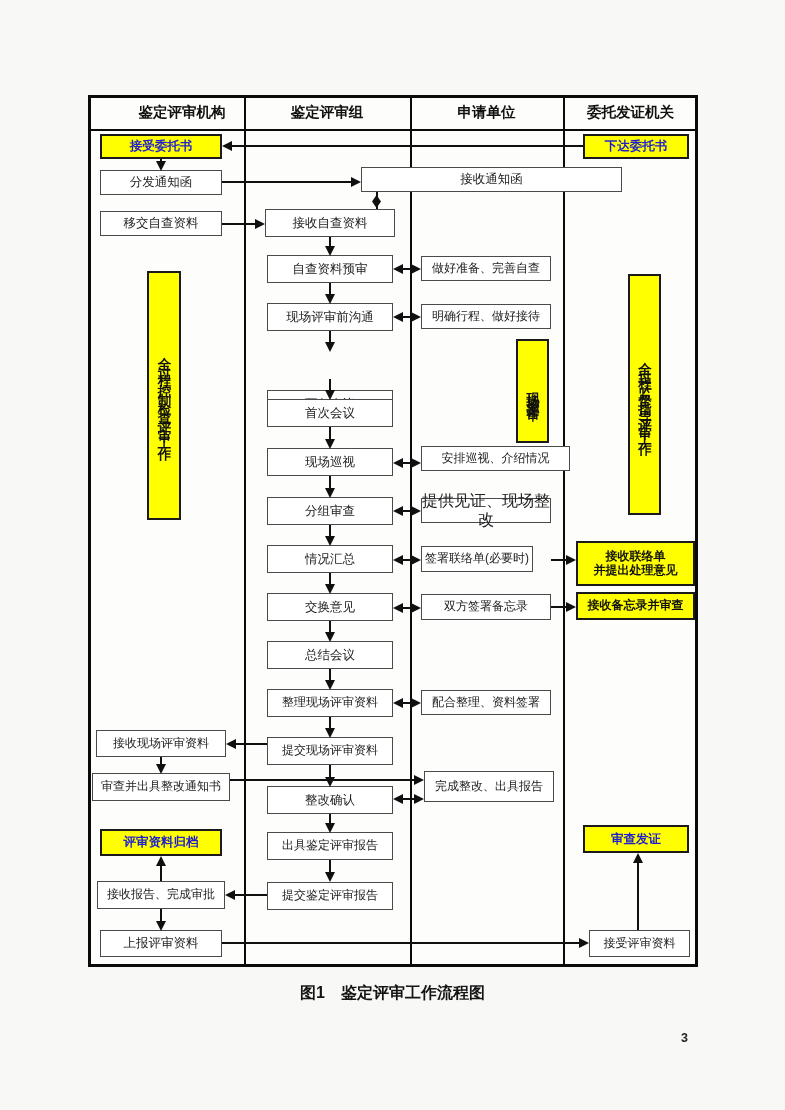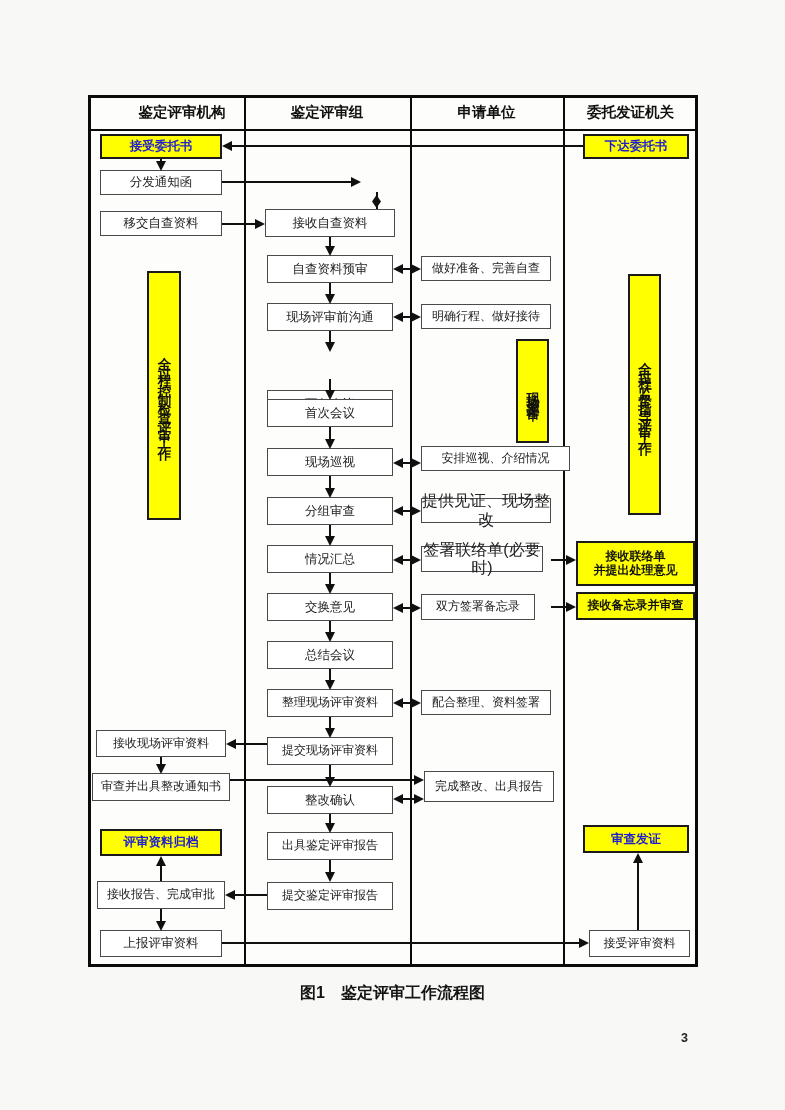--- a/index.html
+++ b/index.html
@@ -73,27 +73,28 @@
   <div class="box" style="left:267px;top:497px;width:126px;height:28px;">分组审查</div>
   <div class="box" style="left:267px;top:545px;width:126px;height:28px;">情况汇总</div>
   <div class="box" style="left:267px;top:593px;width:126px;height:28px;">交换意见</div>
   <div class="box" style="left:267px;top:641px;width:126px;height:28px;">总结会议</div>
   <div class="box" style="left:267px;top:689px;width:126px;height:28px;font-size:12px;">整理现场评审资料</div>
   <div class="box" style="left:267px;top:737px;width:126px;height:28px;font-size:12px;">提交现场评审资料</div>
   <div class="box" style="left:267px;top:786px;width:126px;height:28px;">整改确认</div>
   <div class="box" style="left:267px;top:832px;width:126px;height:28px;font-size:12px;">出具鉴定评审报告</div>
   <div class="box" style="left:267px;top:882px;width:126px;height:28px;font-size:12px;">提交鉴定评审报告</div>
 
+  <div class="box" style="left:361px;top:167px;width:261px;height:25px;">接收通知函</div>
   <div class="box" style="left:421px;top:256px;width:130px;height:25px;font-size:12px;">做好准备、完善自查</div>
   <div class="box" style="left:421px;top:304px;width:130px;height:25px;font-size:12px;">明确行程、做好接待</div>
   <div class="vband red" style="left:516px;top:339px;width:33px;height:104px;letter-spacing:3px;font-size:13px;">现场鉴定评审</div>
   <div class="box" style="left:421px;top:446px;width:149px;height:25px;font-size:12px;">安排巡视、介绍情况</div>
   <div class="box" style="left:421px;top:498px;width:130px;height:25px;font-size:16px;">提供见证、现场整改</div>
-  <div class="box" style="left:421px;top:546px;width:122px;height:26px;font-size:16px;">签署联络单(必要时)</div>
-  <div class="box" style="left:421px;top:594px;width:114px;height:26px;font-size:12px;">双方签署备忘录</div>
+  <div class="box" style="left:421px;top:546px;width:112px;height:26px;font-size:12px;">签署联络单(必要时)</div>
+  <div class="box" style="left:421px;top:594px;width:130px;height:26px;font-size:12px;">双方签署备忘录</div>
   <div class="box" style="left:421px;top:690px;width:130px;height:25px;font-size:12px;">配合整理、资料签署</div>
   <div class="box" style="left:424px;top:771px;width:130px;height:31px;font-size:12px;">完成整改、出具报告</div>
 
   <div class="box hlbox blue" style="left:583px;top:134px;width:106px;height:25px;">下达委托书</div>
   <div class="vband" style="left:628px;top:274px;width:33px;height:241px;letter-spacing:8px;">全过程监督指导评审工作</div>
   <div class="box hlbox pre" style="left:576px;top:541px;width:119px;height:45px;font-size:12px;">接收联络单
 并提出处理意见</div>
   <div class="box hlbox" style="left:576px;top:592px;width:119px;height:28px;font-size:12px;">接收备忘录并审查</div>
   <div class="box hlbox blue" style="left:583px;top:825px;width:106px;height:28px;">审查发证</div>
   <div class="box" style="left:589px;top:930px;width:101px;height:27px;font-size:12px;">接受评审资料</div>

